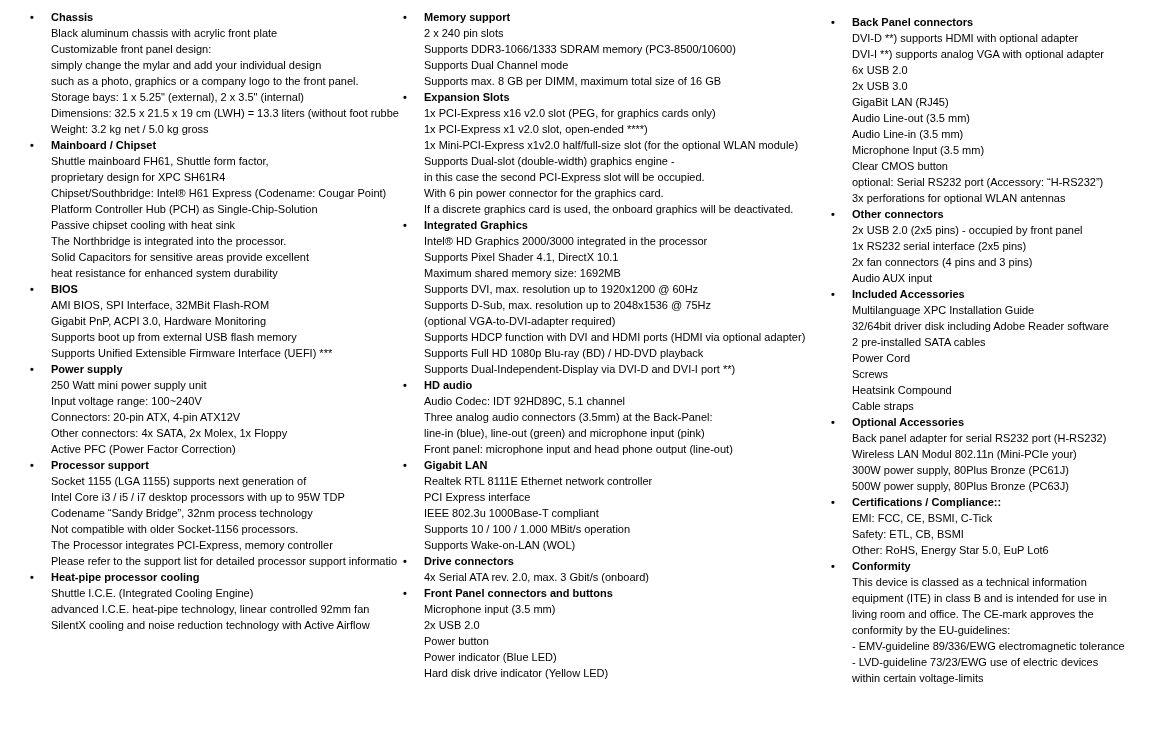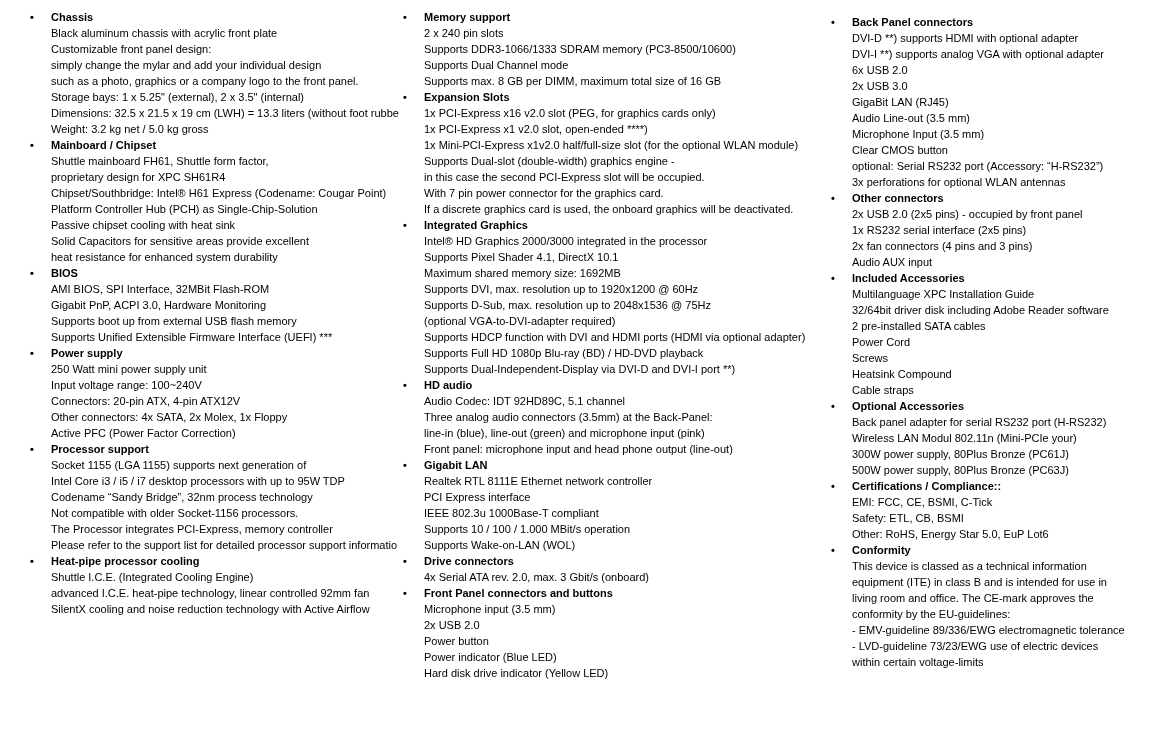--- a/index.html
+++ b/index.html
@@ -64,20 +64,21 @@
     <div class="section">
       <div class="section-header">
         <span class="bullet">•</span>
         <span class="section-title">Mainboard / Chipset</span>
       </div>
       <div class="spec-line">Shuttle mainboard FH61, Shuttle form factor,</div>
       <div class="spec-line">proprietary design for XPC SH61R4</div>
       <div class="spec-line">Chipset/Southbridge: Intel® H61 Express (Codename: Cougar Point)</div>
       <div class="spec-line">Platform Controller Hub (PCH) as Single-Chip-Solution</div>
       <div class="spec-line">Passive chipset cooling with heat sink</div>
+      <div class="spec-line">The Northbridge is integrated into the processor.</div>
       <div class="spec-line">Solid Capacitors for sensitive areas provide excellent</div>
       <div class="spec-line">heat resistance for enhanced system durability</div>
     </div>
     <div class="section">
       <div class="section-header">
         <span class="bullet">•</span>
         <span class="section-title">BIOS</span>
       </div>
       <div class="spec-line">AMI BIOS, SPI Interface, 32MBit Flash-ROM</div>
       <div class="spec-line">Gigabit PnP, ACPI 3.0, Hardware Monitoring</div>
@@ -131,21 +132,21 @@
     <div class="section">
       <div class="section-header">
         <span class="bullet">•</span>
         <span class="section-title">Expansion Slots</span>
       </div>
       <div class="spec-line">1x PCI-Express x16 v2.0 slot (PEG, for graphics cards only)</div>
       <div class="spec-line">1x PCI-Express x1 v2.0 slot, open-ended ****)</div>
       <div class="spec-line">1x Mini-PCI-Express x1v2.0 half/full-size slot (for the optional WLAN module)</div>
       <div class="spec-line">Supports Dual-slot (double-width) graphics engine -</div>
       <div class="spec-line">in this case the second PCI-Express slot will be occupied.</div>
-      <div class="spec-line">With 7 pin power connector for the graphics card.</div>
+      <div class="spec-line">With 6 pin power connector for the graphics card.</div>
       <div class="spec-line">If a discrete graphics card is used, the onboard graphics will be deactivated.</div>
     </div>
     <div class="section">
       <div class="section-header">
         <span class="bullet">•</span>
         <span class="section-title">Integrated Graphics</span>
       </div>
       <div class="spec-line">Intel® HD Graphics 2000/3000 integrated in the processor</div>
       <div class="spec-line">Supports Pixel Shader 4.1, DirectX 10.1</div>
       <div class="spec-line">Maximum shared memory size: 1692MB</div>
@@ -201,20 +202,21 @@
       <div class="section-header">
         <span class="bullet">•</span>
         <span class="section-title">Back Panel connectors</span>
       </div>
       <div class="spec-line">DVI-D **) supports HDMI with optional adapter</div>
       <div class="spec-line">DVI-I **) supports analog VGA with optional adapter</div>
       <div class="spec-line">6x USB 2.0</div>
       <div class="spec-line">2x USB 3.0</div>
       <div class="spec-line">GigaBit LAN (RJ45)</div>
       <div class="spec-line">Audio Line-out (3.5 mm)</div>
+      <div class="spec-line">Audio Line-in (3.5 mm)</div>
       <div class="spec-line">Microphone Input (3.5 mm)</div>
       <div class="spec-line">Clear CMOS button</div>
       <div class="spec-line">optional: Serial RS232 port  (Accessory: “H-RS232”)</div>
       <div class="spec-line">3x perforations for optional WLAN antennas</div>
     </div>
     <div class="section">
       <div class="section-header">
         <span class="bullet">•</span>
         <span class="section-title">Other connectors</span>
       </div>

